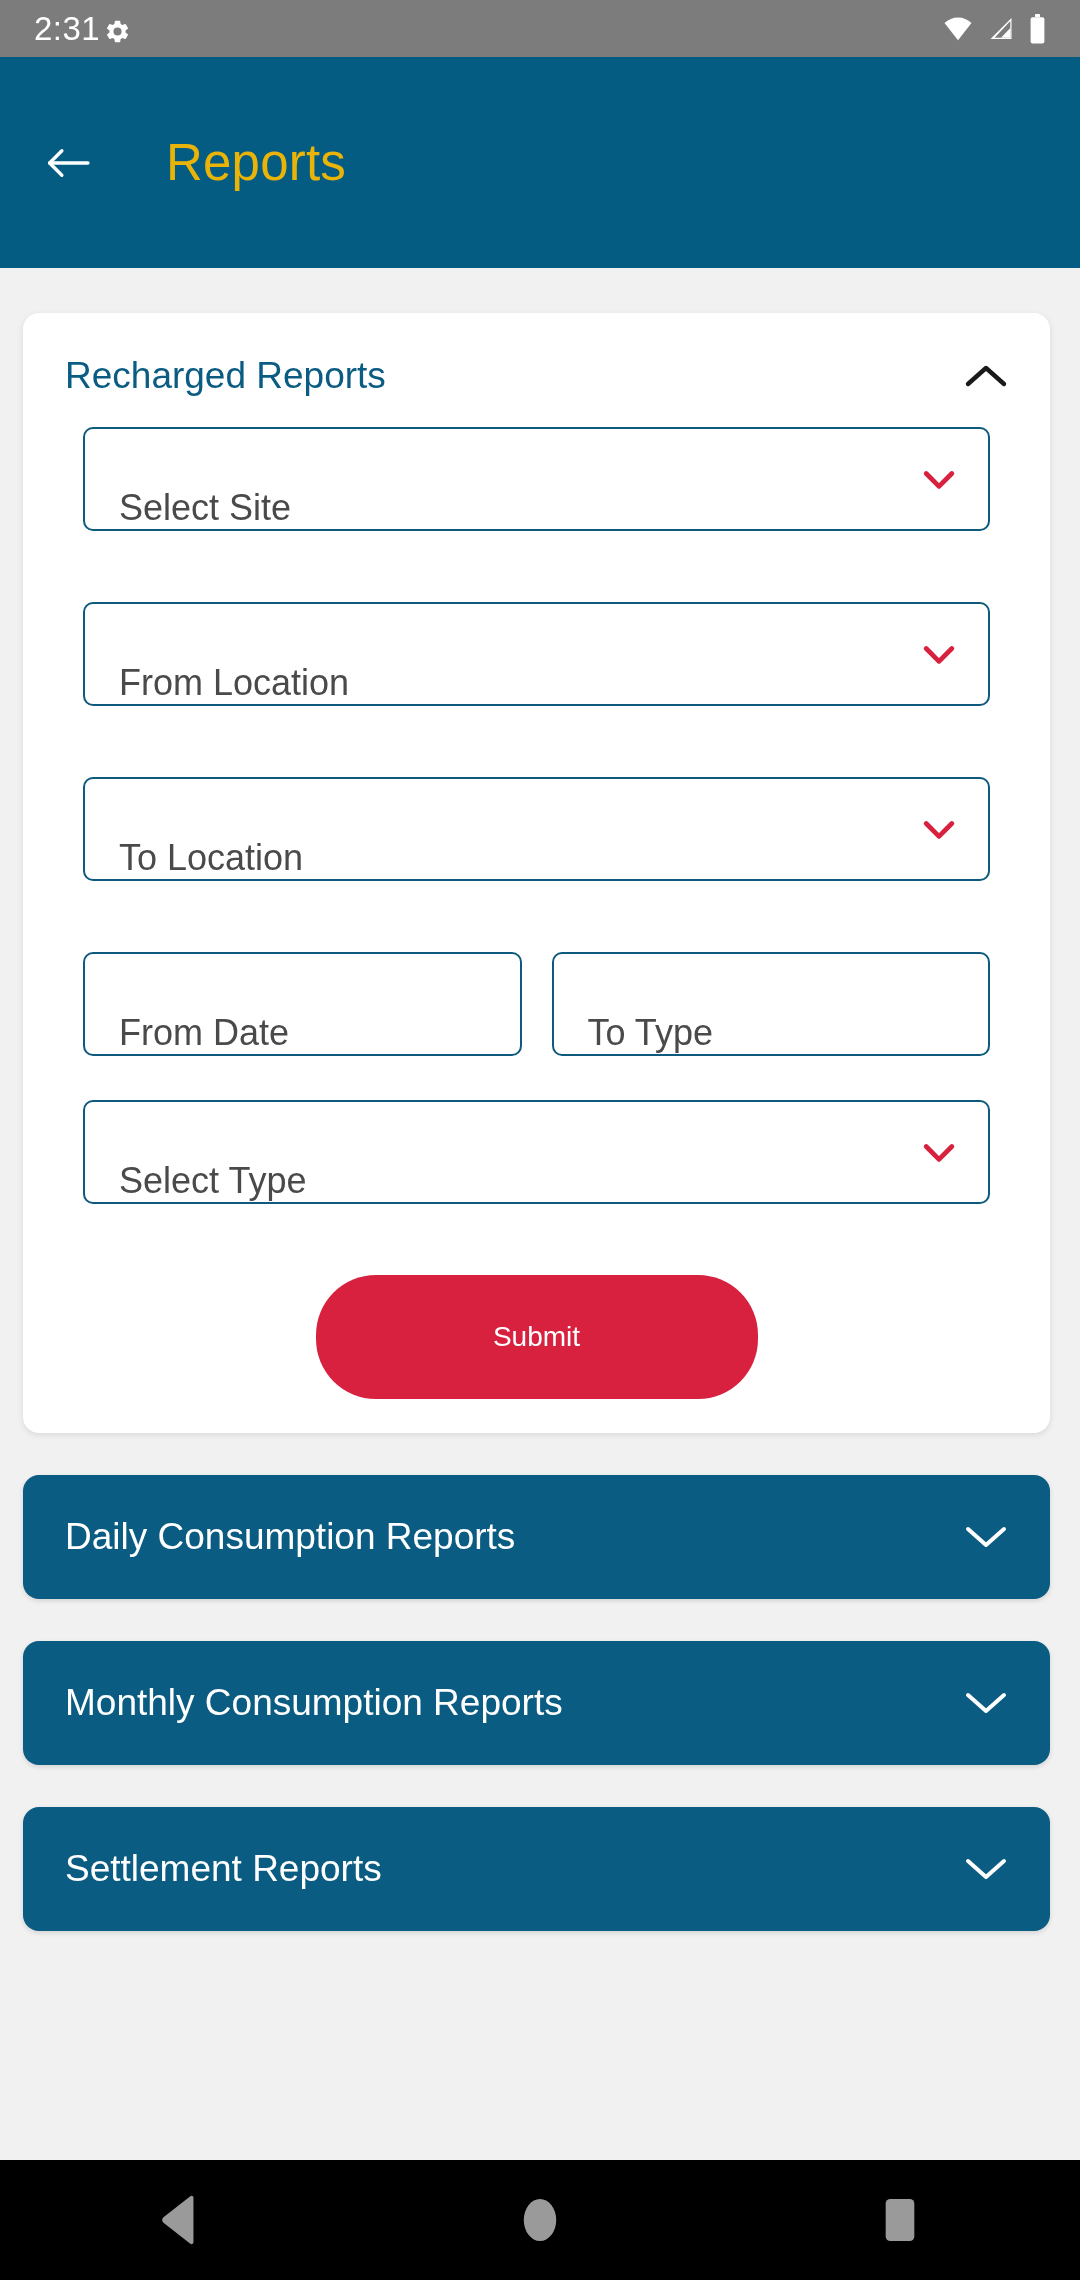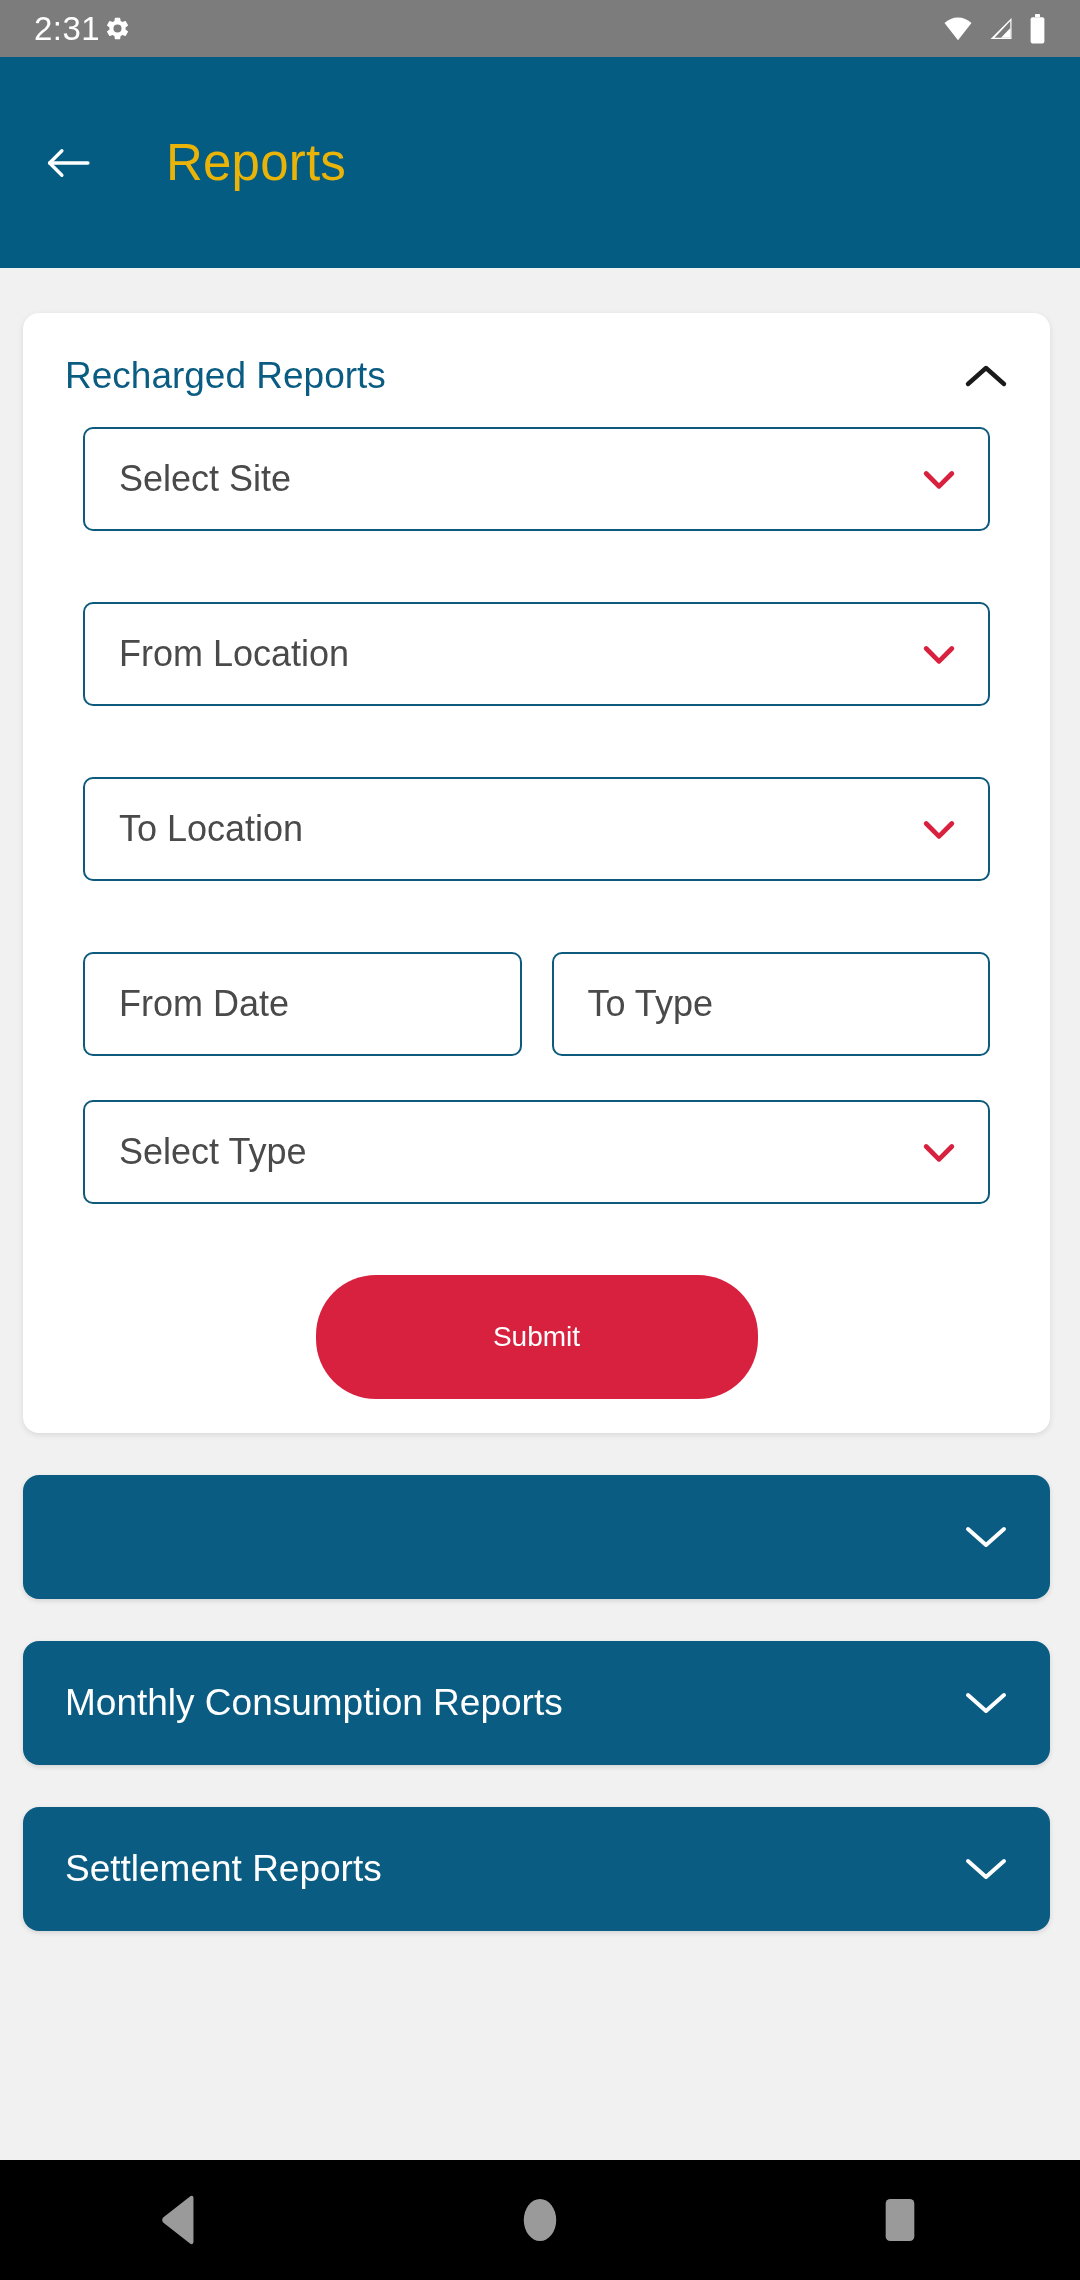--- a/index.html
+++ b/index.html
@@ -21,21 +21,21 @@
     height:57px; flex:0 0 57px;
     background:#7C7C7C;
     display:flex; align-items:center;
     padding:0 34px;
     color:#FFFFFF;
   }
   .status-time {
     font-size:33px; letter-spacing:0.5px;
     font-weight:400; line-height:1;
   }
-  .status-left { display:flex; align-items:center; gap:4px; }
+  .status-left { display:flex; align-items:flex-end; gap:4px; }
   .status-right { margin-left:auto; display:flex; align-items:center; gap:14px; }
   .gear-ico { width:27px; height:27px; display:block; }
   .wifi-ico { width:30px; height:27px; display:block; }
   .sig-ico  { width:28px; height:27px; display:block; }
   .bat-ico  { width:17px; height:30px; display:block; }
 
   
   .app-bar {
     height:211px; flex:0 0 211px;
     background:#055C82;
@@ -84,21 +84,21 @@
   .card-head-chev { margin-left:auto; width:44px; height:28px; display:block; }
 
   
   .fields { padding:0 60px; margin-top:30px; }
   .field {
     position:relative;
     height:104px;
     border:2px solid #0E5A7D;
     border-radius:10px;
     background:#FFFFFF;
-    display:flex; align-items:center;
+    display:flex; align-items:flex-end;
     padding:0 34px;
     margin-bottom:71px;
     cursor:pointer;
   }
   .field:last-child { margin-bottom:0; }
   .field-text {
     font-size:36px;
     color:#4A4A4A;
     font-weight:400;
   }
@@ -257,20 +257,21 @@
         </div>
 
         <div class="submit-wrap">
           <button class="submit-btn">Submit</button>
         </div>
 
       </div>
     </div>
 
     <div class="section">
+      <span class="section-title">Daily Consumption Reports</span>
       <svg class="section-chev" viewBox="0 0 22 14" fill="none" stroke="#FFFFFF" stroke-width="2.0" stroke-linecap="round" stroke-linejoin="round">
         <path d="M2 3l9 8 9-8"></path>
       </svg>
     </div>
 
     <div class="section">
       <span class="section-title">Monthly Consumption Reports</span>
       <svg class="section-chev" viewBox="0 0 22 14" fill="none" stroke="#FFFFFF" stroke-width="2.0" stroke-linecap="round" stroke-linejoin="round">
         <path d="M2 3l9 8 9-8"></path>
       </svg>

